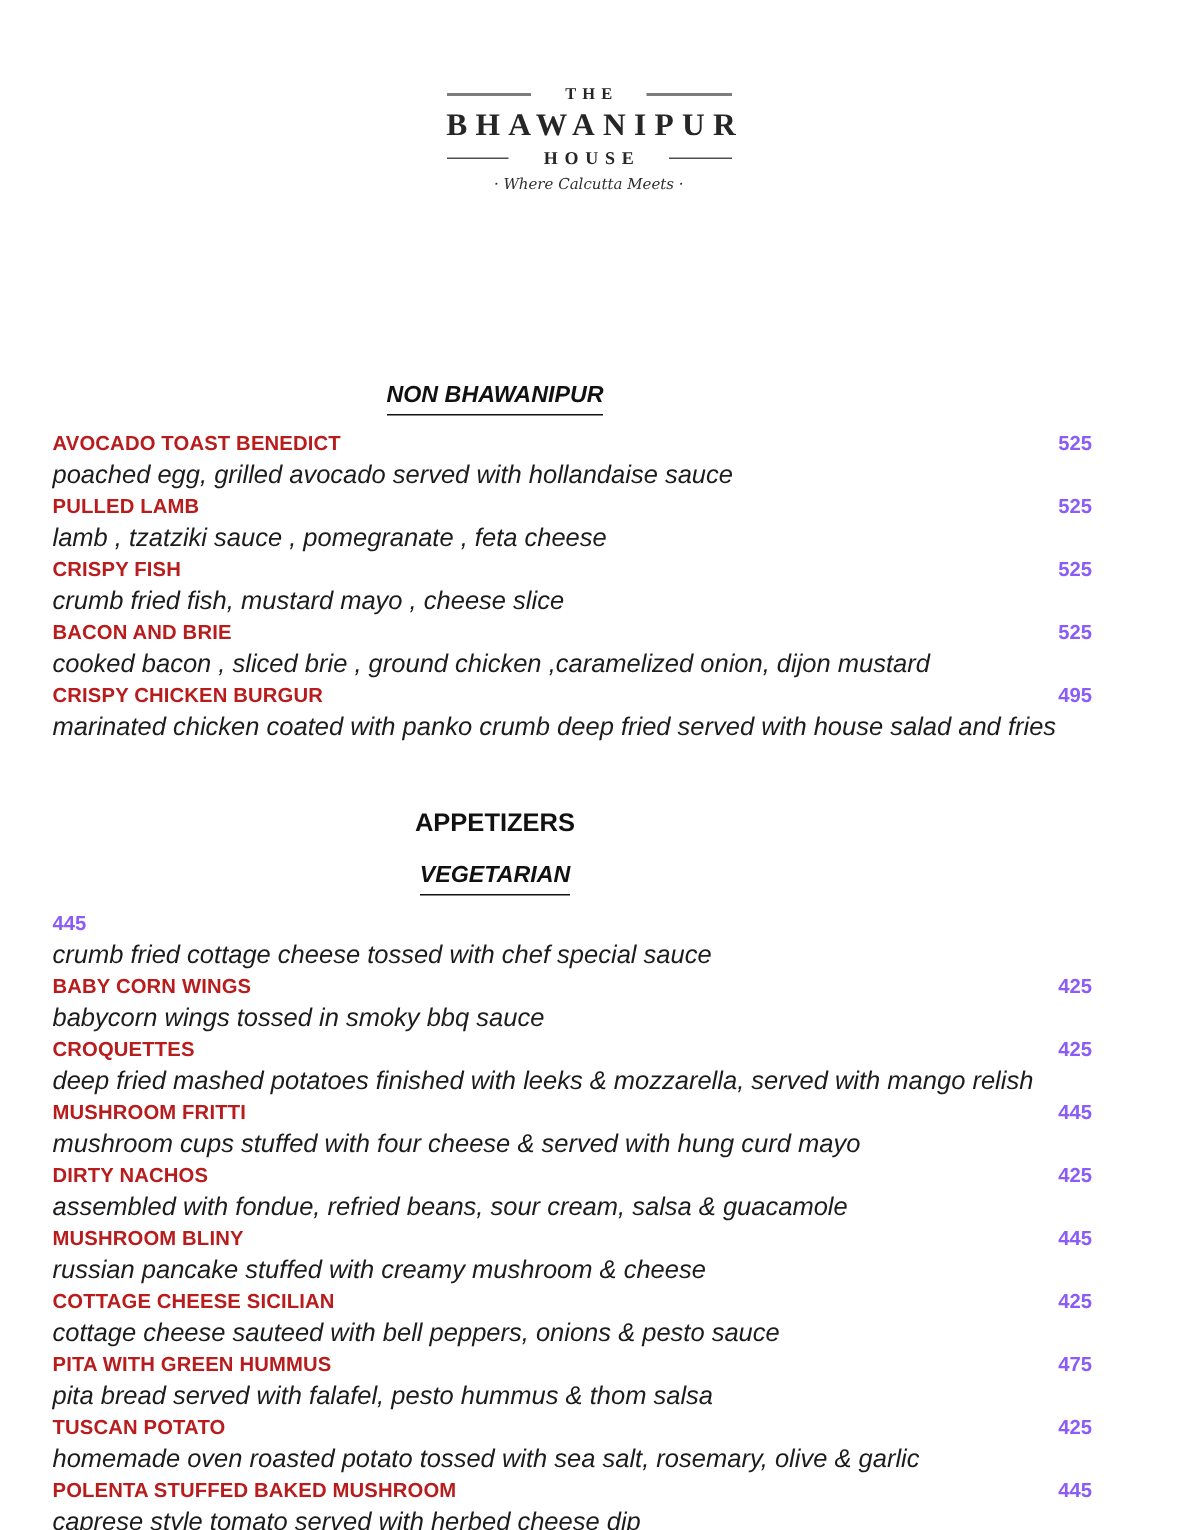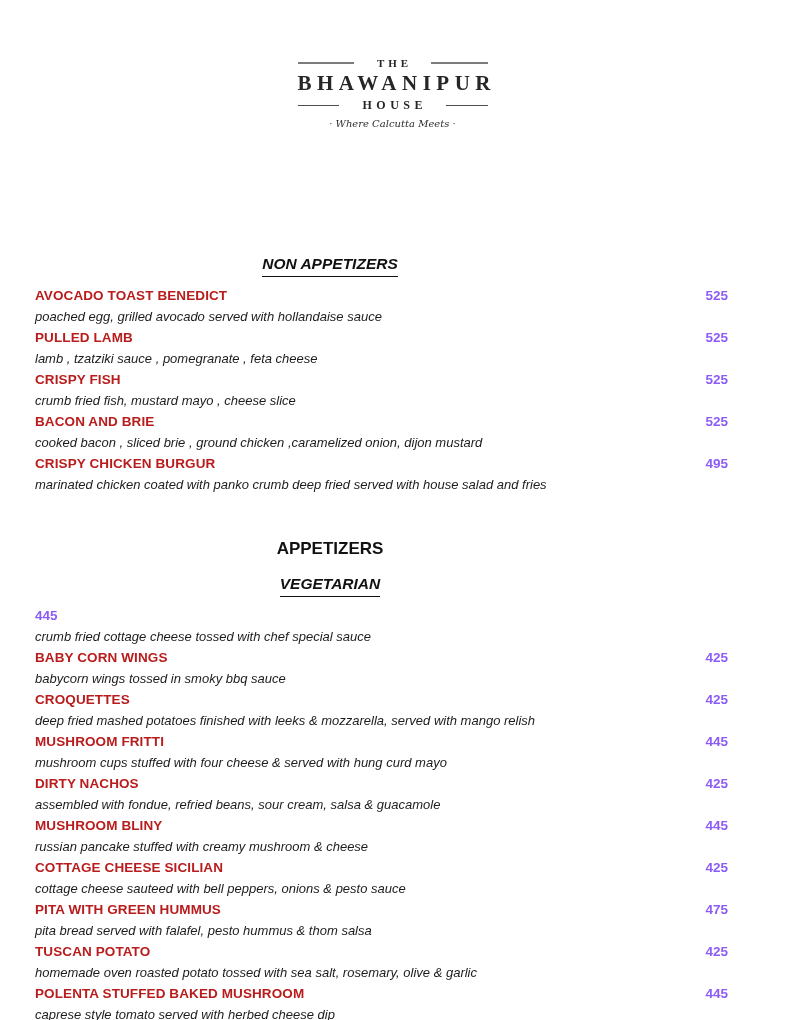--- a/index.html
+++ b/index.html
@@ -51,21 +51,21 @@
   .section-heading{
     margin:0;font-size:15.5px;font-weight:700;font-style:italic;line-height:22px;color:#111;
   }
   .section-heading .u{
     border-bottom:1.5px solid #111;padding-bottom:1px;display:inline-block;
   }
   .items{margin-top:8px;}
   .item-line{display:flex;justify-content:space-between;align-items:baseline;line-height:21px;}
   .item-name{font-size:13.5px;font-weight:700;color:#b91c1c;letter-spacing:0.1px;}
   .item-price{font-size:13.5px;font-weight:700;color:#8b5cf6;}
-  .item-desc{font-size:13px;font-style:italic;line-height:21px;color:#1c1c1c;}
+  .item-desc{font-size:17px;font-style:italic;line-height:21px;color:#1c1c1c;}
 </style>
 </head>
 <body>
 
 <div class="page">
 
   <header class="logo">
     <div class="logo-row logo-row-the">
       <span class="rule thick"></span>
       <span class="logo-the">THE</span>
@@ -77,21 +77,21 @@
       <span class="logo-house">HOUSE</span>
       <span class="rule thin"></span>
     </div>
     <div class="logo-tagline">· Where Calcutta Meets ·</div>
   </header>
 
   <main class="menu-content" id="menu-sections">
   <section class="menu-section first">
     <div class="heading-wrap">
 
-      <h3 class="section-heading"><span class="u">NON APPETIZERS</span></h3>
+      <h3 class="section-heading"><span class="u">NON BHAWANIPUR</span></h3>
     </div>
     <div class="items">
   <div class="menu-item">
     <div class="item-line">
       <span class="item-name">AVOCADO TOAST BENEDICT</span>
       <span class="item-price">525</span>
     </div>
     <div class="item-desc">poached egg, grilled avocado served with hollandaise sauce</div>
   </div>
 

